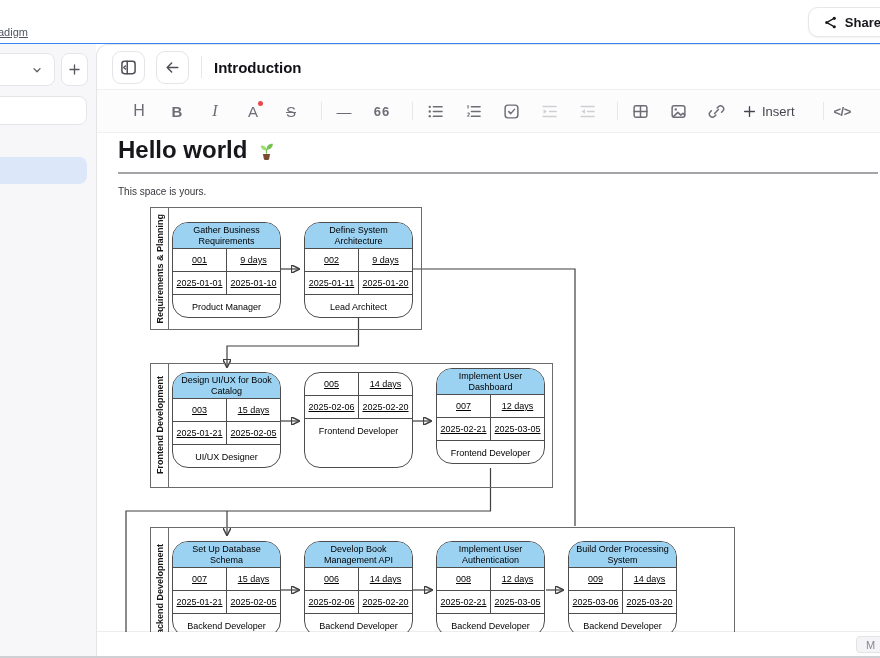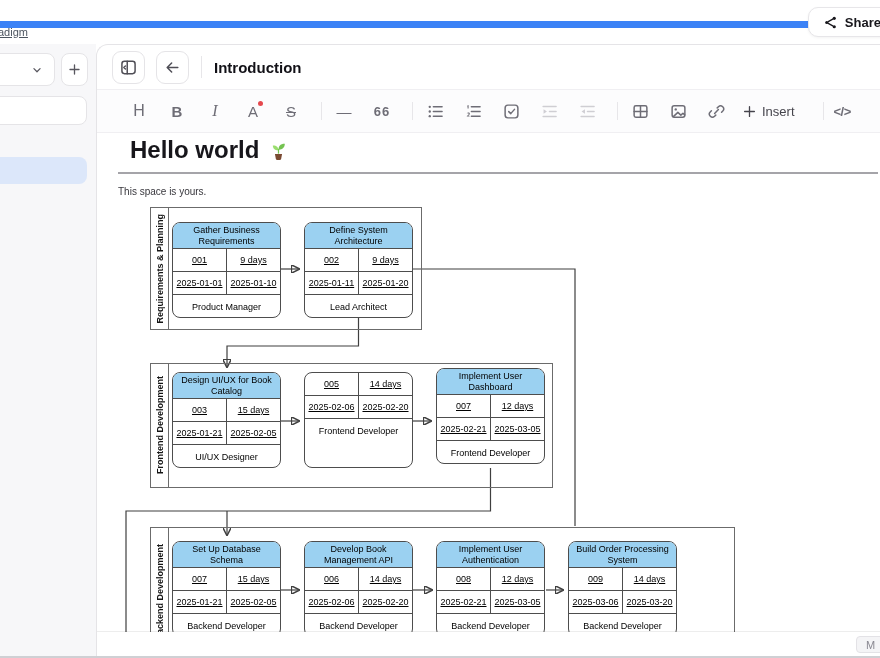--- a/index.html
+++ b/index.html
@@ -6,21 +6,21 @@
   html,body { width:880px; height:658px; }
   body {
     position: relative; overflow: hidden; background:#fff;
     font-family:"Liberation Sans", sans-serif; color:#1c1b1f;
   }
   svg.icn { display:block; }
   svg.icn * { fill:none; stroke:currentColor; stroke-width:1.4; stroke-linecap:round; stroke-linejoin:round; }
   svg.icn .fl { fill:currentColor; stroke:none; }
 
   
-  #topbar { position:absolute; left:0; top:0; width:880px; height:28px; background:#fff; border-bottom:7px solid #3b82f6; }
+  #topbar { position:absolute; left:0; top:0; width:880px; height:44px; background:#fff; border-bottom:1px solid #3b82f6; }
   #ws-link { position:absolute; left:-2px; top:26px; font-size:11px; color:#4d5560; text-decoration:underline; cursor:pointer; }
   #share-btn { position:absolute; right:-16px; top:7px; height:30px; display:flex; align-items:center; gap:7px;
     padding:0 14px; background:#fff; border:1px solid #e7e6e9; border-radius:10px;
     box-shadow:0 1px 3px rgba(0,0,0,.05); font-size:13px; font-weight:600; color:#18171c; }
 
   
   #sidebar { position:absolute; left:0; top:44px; width:96px; height:614px; background:#f7f7f9; }
   .sb-btn { position:absolute; background:#fff; border:1px solid #e5e4e7; border-radius:8px; display:flex; align-items:center; justify-content:center; color:#57565e; }
   #sb-workspace { left:-42px; top:9px; width:97px; height:33px; justify-content:flex-end; padding-right:10px; }
   #sb-add { left:61px; top:9px; width:27px; height:33px; }
@@ -50,31 +50,31 @@
   #tb-italic { font-style:italic; font-family:"Liberation Serif", serif; font-size:16px; }
   #tb-color { font-size:15px; }
   #tb-color .dot { position:absolute; right:2px; top:2px; width:5px; height:5px; border-radius:50%; background:#e5484d; }
   #tb-strike { text-decoration:line-through; }
   #tb-hr { font-size:15px; }
   #tb-quote { font-size:13px; font-weight:700; letter-spacing:1px; }
   #tb-insert { display:flex; align-items:center; gap:5px; margin-right:24px; color:#45444c; font-size:13px; }
   #tb-code { width:auto; font-size:13px; font-weight:600; letter-spacing:-0.5px; margin-right:0; }
 
   
-  #doc-heading { position:absolute; left:130px; top:136px; font-size:24px; font-weight:700; color:#17161b; display:flex; align-items:center; gap:9px; }
+  #doc-heading { position:absolute; left:118px; top:136px; font-size:24px; font-weight:700; color:#17161b; display:flex; align-items:center; gap:9px; }
   #doc-hr { position:absolute; left:118px; top:172px; width:760px; height:2px; background:#a5a4a9; }
   #doc-intro { position:absolute; left:118px; top:186px; font-size:10px; color:#38373d; }
 
   
   #diagram { position:absolute; left:0; top:0; width:880px; height:658px; }
   .lane { position:absolute; border:1px solid #6b6b6b; background:transparent; }
   .lane-label { position:absolute; left:0; top:0; bottom:0; width:18px; border-right:1px solid #6b6b6b;
     display:flex; align-items:center; justify-content:center; }
   .lane-label span { writing-mode:vertical-rl; transform:rotate(180deg); font-size:9px; font-weight:700; color:#141414; white-space:nowrap; }
-  .task-card { position:absolute; width:109px; height:96px; background:#fff; border:1.2px solid #4d4d4d; border-radius:8px; overflow:hidden; font-size:9px; color:#000; }
+  .task-card { position:absolute; width:109px; height:96px; background:#fff; border:1.2px solid #4d4d4d; border-radius:16px; overflow:hidden; font-size:9px; color:#000; }
   .task-header { height:26px; background:#9bd1f1; border-bottom:1px solid #4d4d4d; display:flex; align-items:center; justify-content:center; text-align:center; line-height:1.15; padding:0 3px; }
   .task-row { height:23px; border-bottom:1px solid #4d4d4d; display:flex;text-decoration:underline; }
   .task-cell { flex:1; display:flex; align-items:center; justify-content:center; }
   .task-cell:first-child { border-right:1px solid #4d4d4d; }
   .task-footer { height:23px; display:flex; align-items:center; justify-content:center; }
   #connectors { position:absolute; left:0; top:0; pointer-events:none; }
   #connectors path { fill:none; stroke:#3f3f3f; stroke-width:1.2; }
 
   
   #bottombar { position:absolute; left:97px; top:632px; width:783px; height:24px; background:#fff; box-shadow:0 -1px 0 rgba(0,0,0,.07); }

